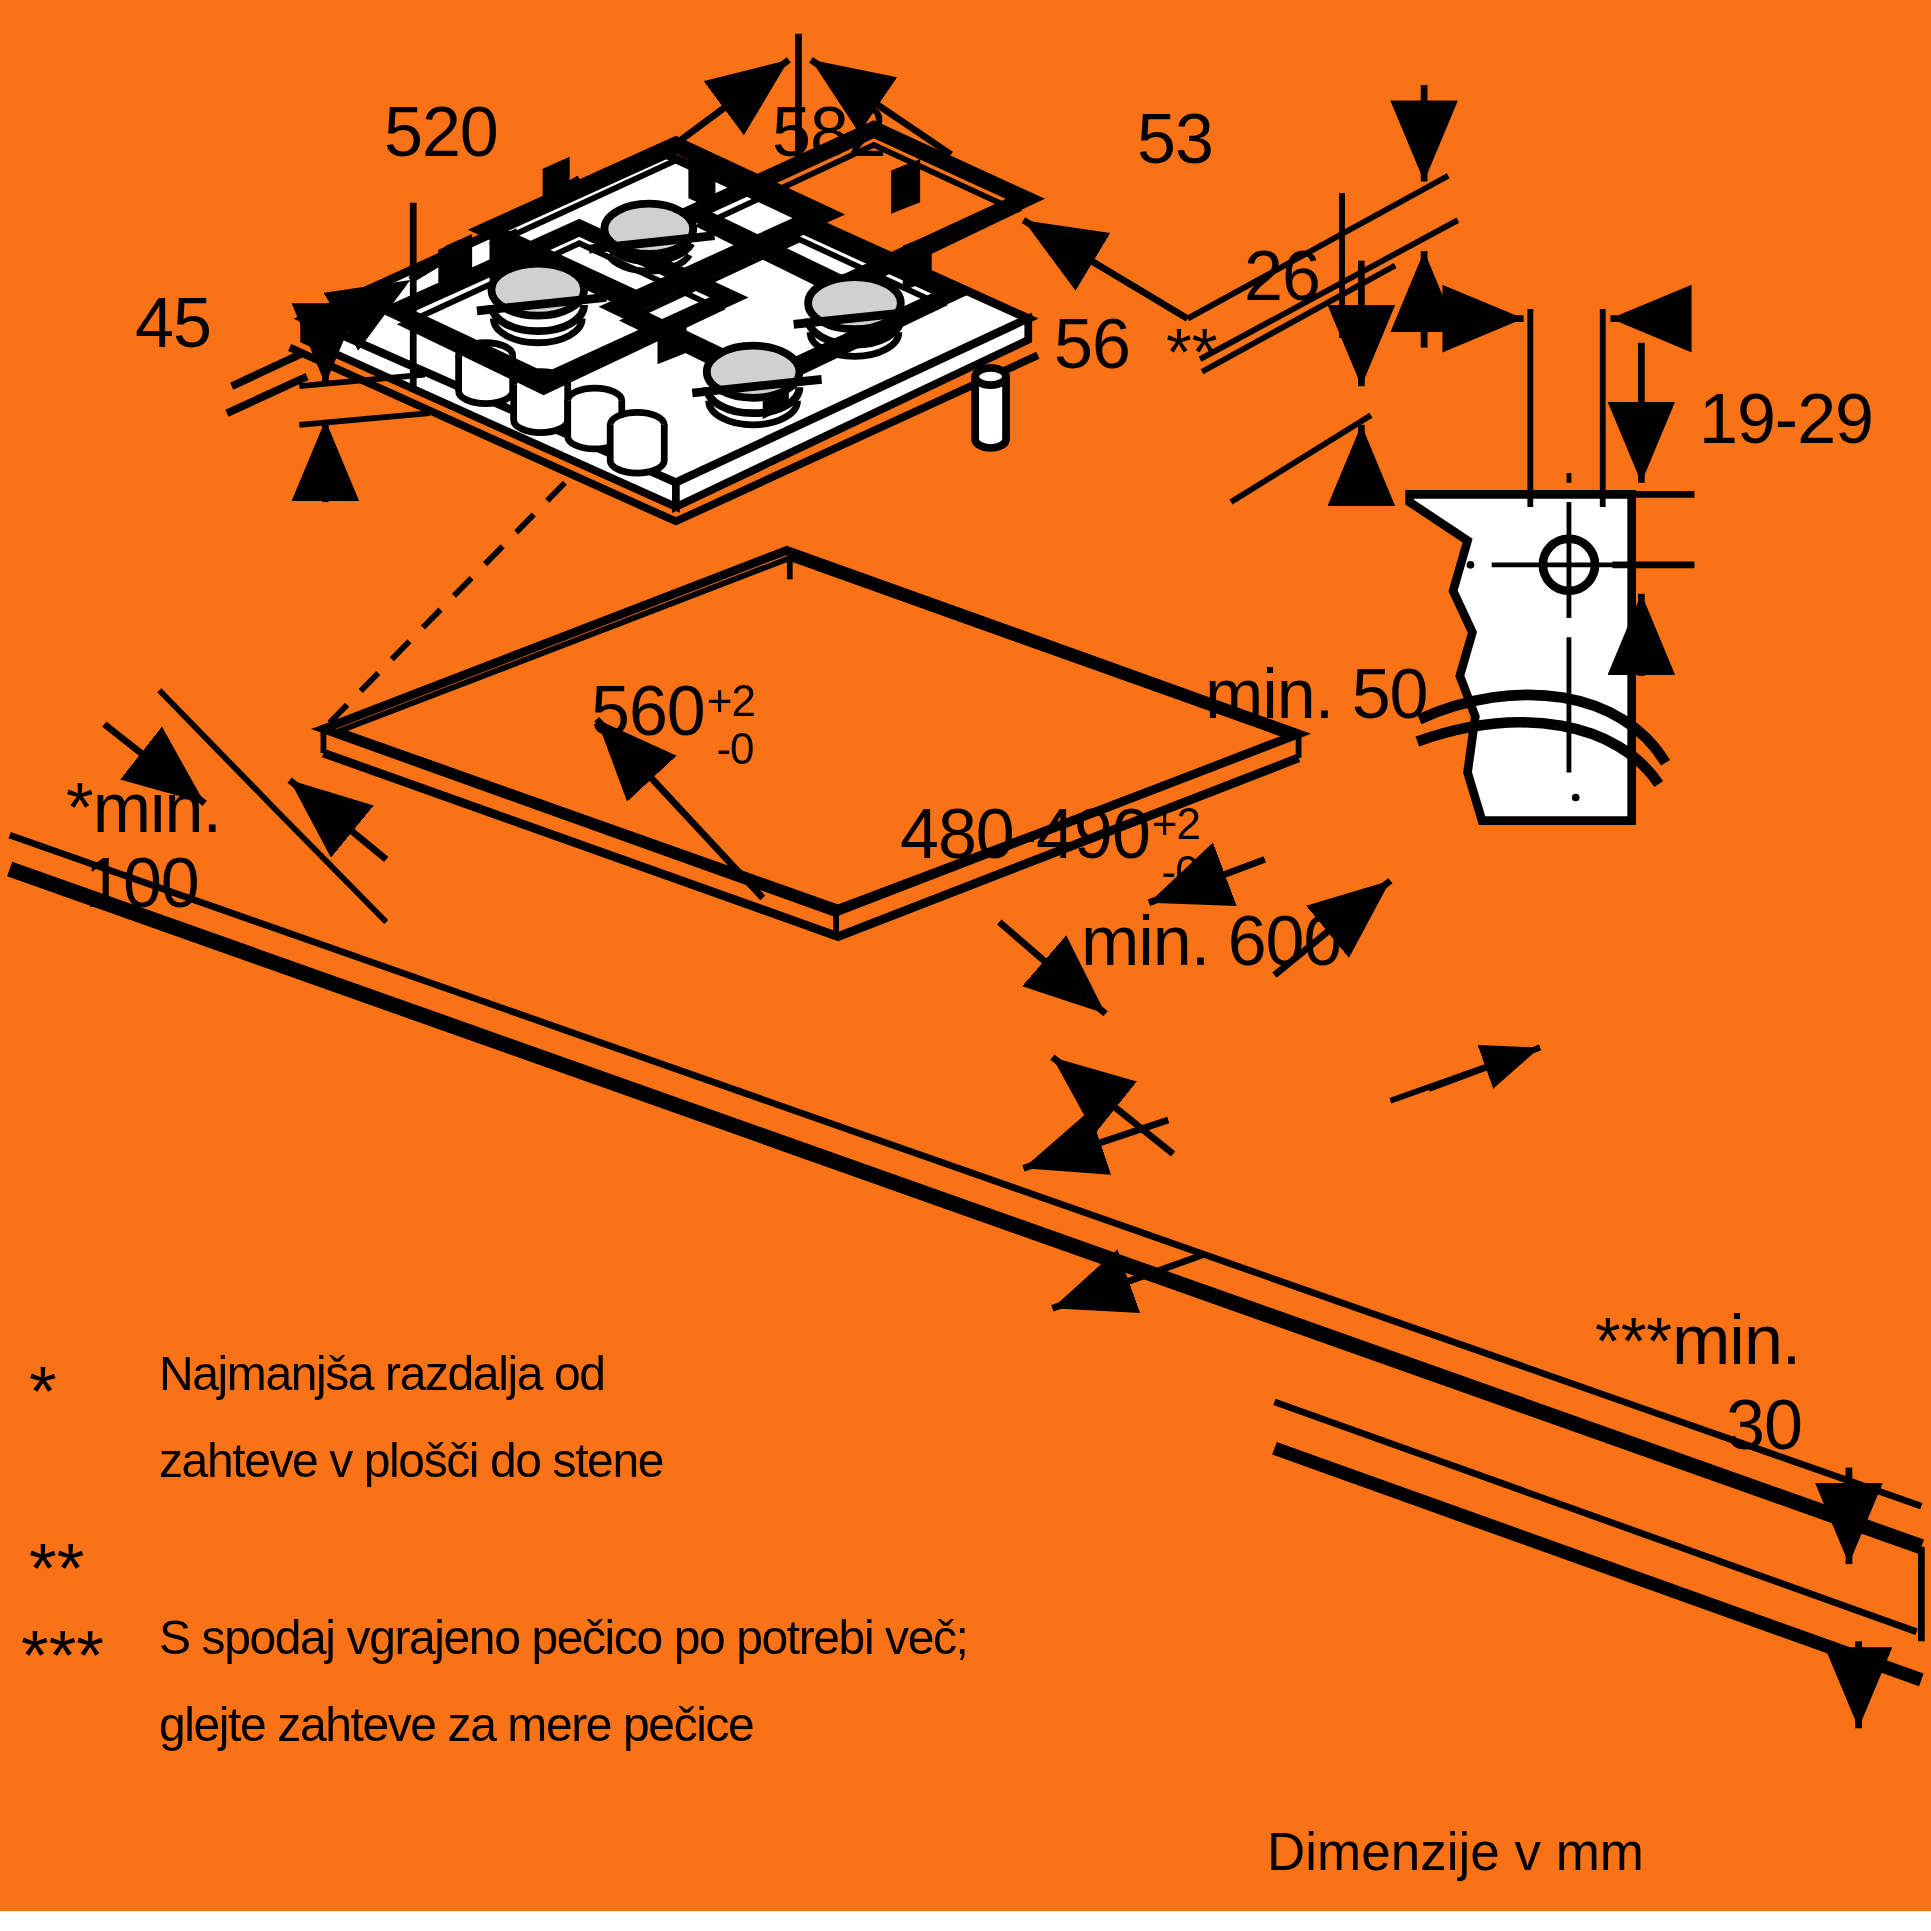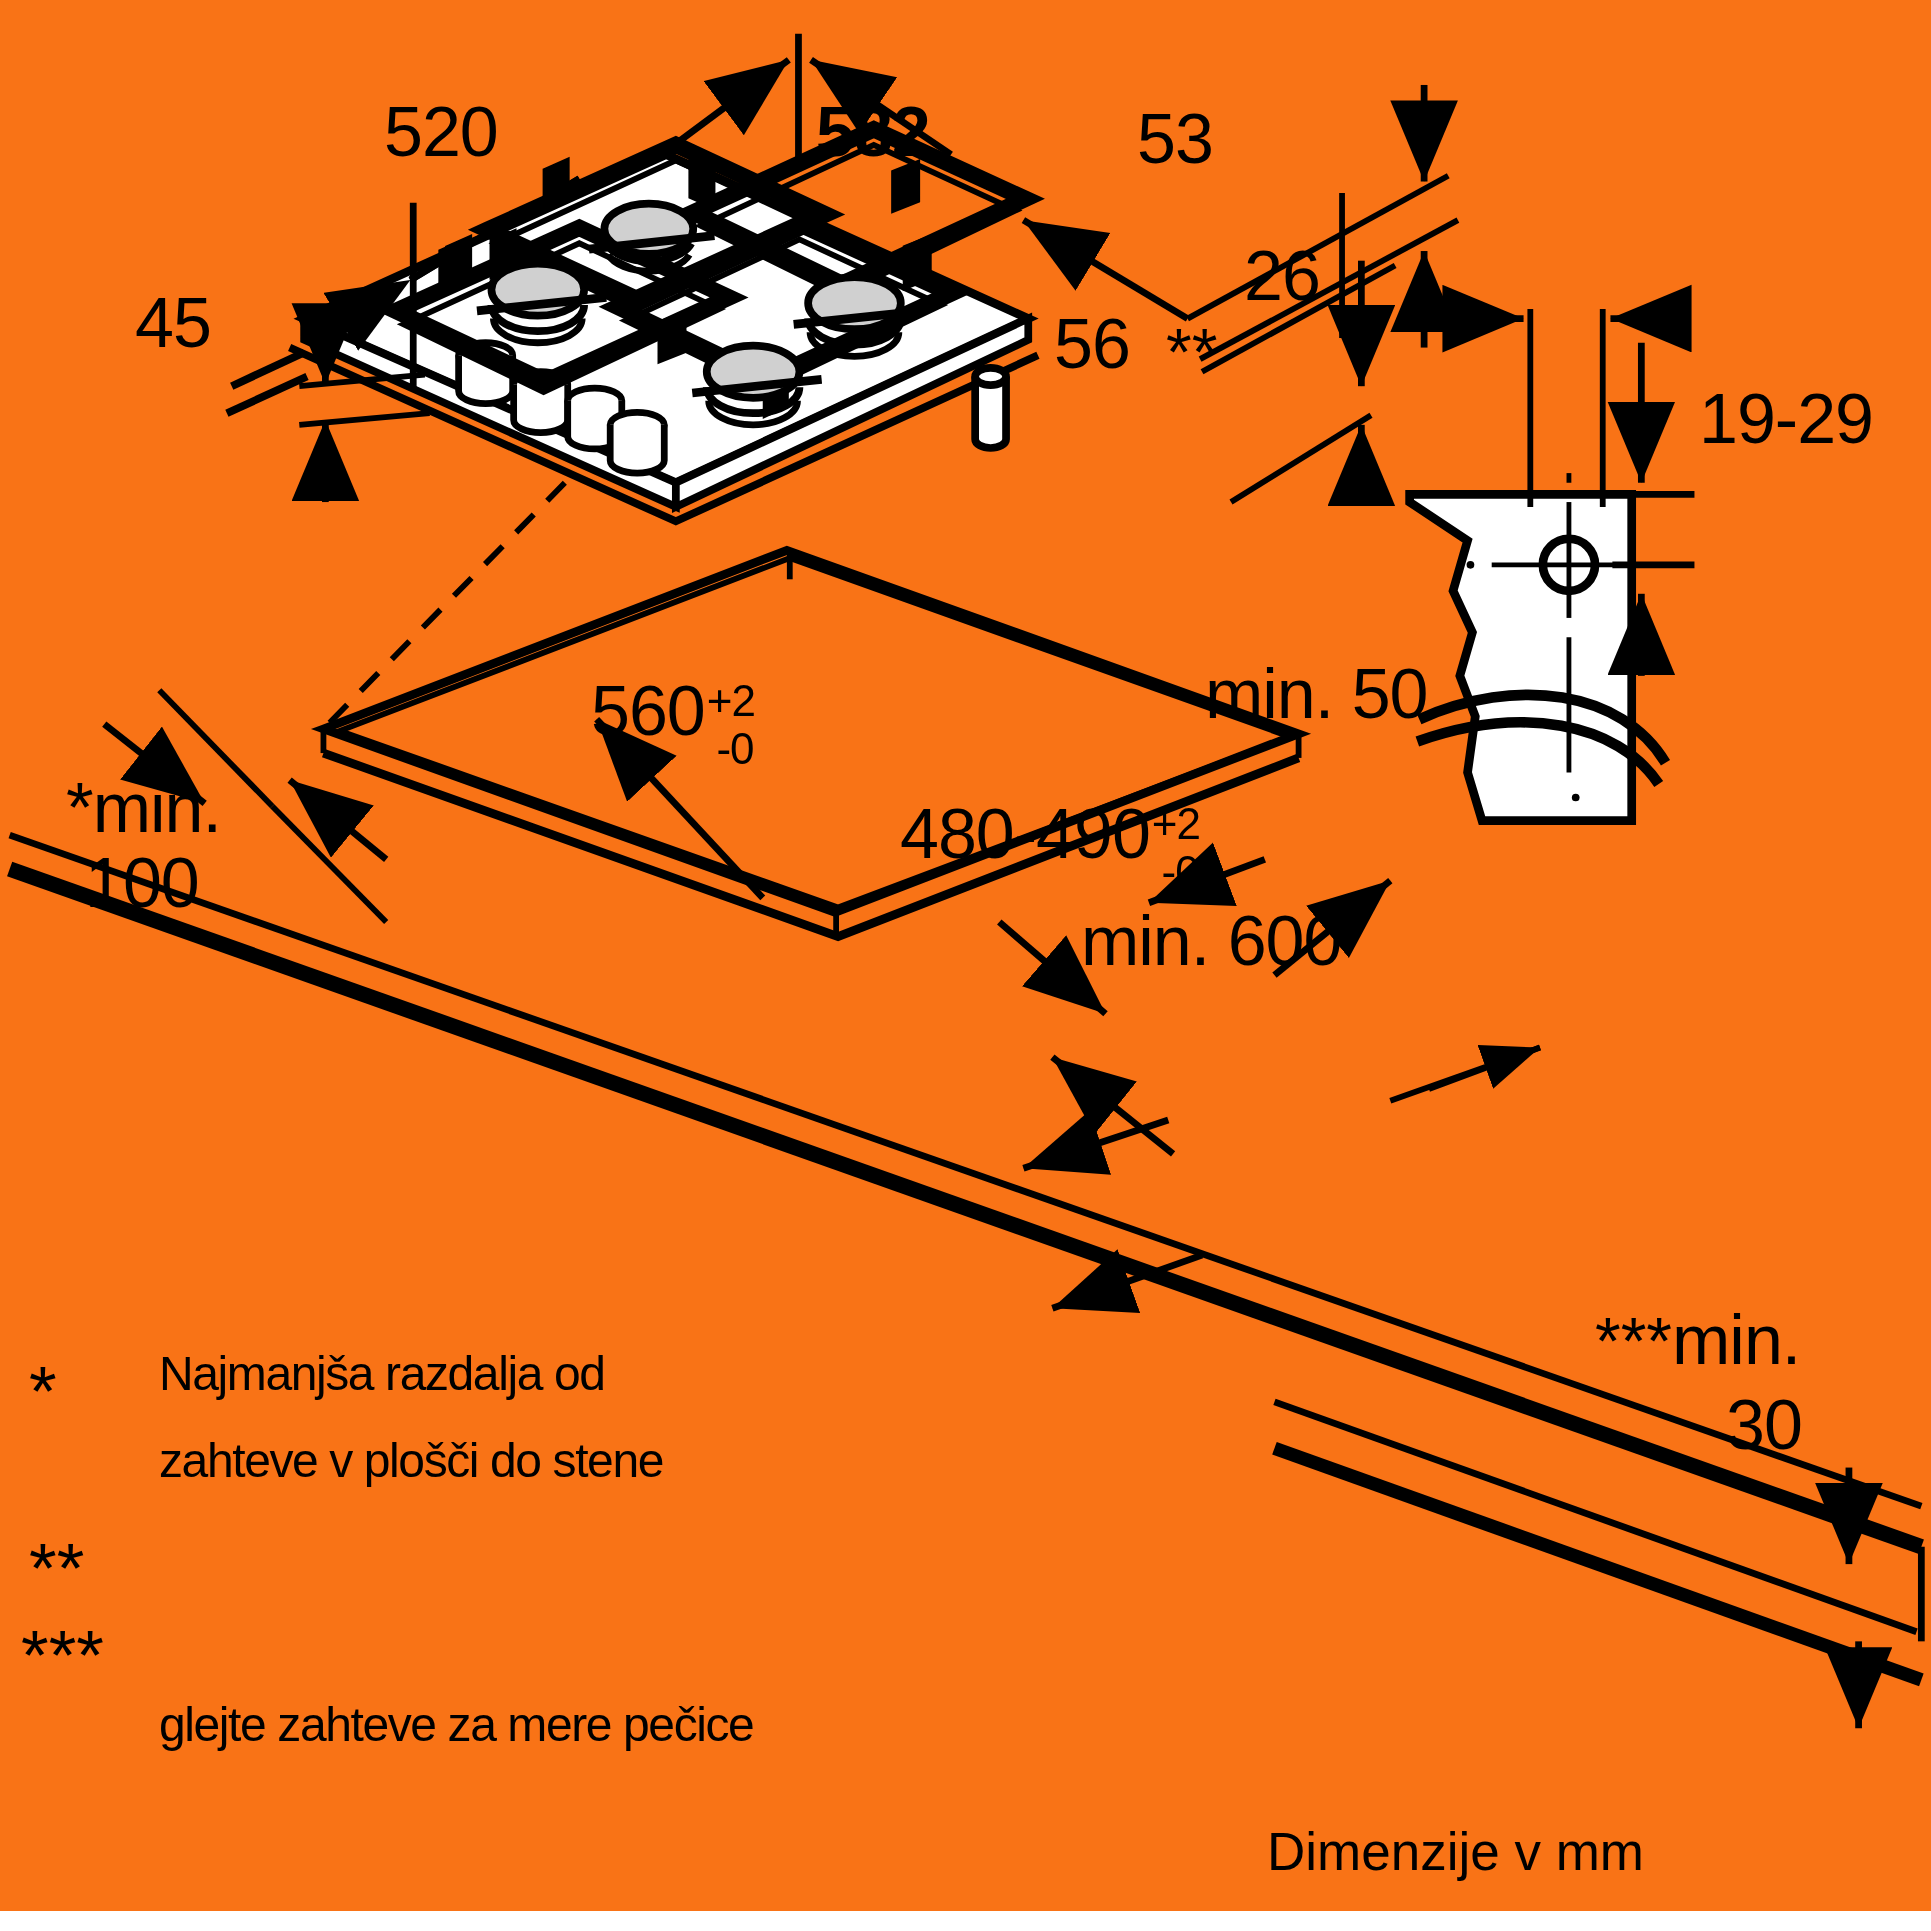--- a/index.html
+++ b/index.html
@@ -313,21 +313,21 @@
     </g>
 
     <g fill="none" stroke="#000" stroke-width="7">
       <path d="M 1915,1520 L 1915,1620" marker-end="url(#ah)"></path>
       <path d="M 1925,1700 L 1925,1790" marker-end="url(#ah)"></path>
     </g>
 
   </svg>
 
   <div class="lbl dim" style="left:384px; top:97px;">520</div>
-  <div class="lbl dim" style="left:816px; top:97px;font-weight:bold;">582</div>
+  <div class="lbl dim" style="left:772px; top:97px;">582</div>
   <div class="lbl dim" style="left:1137px; top:104px;">53</div>
   <div class="lbl dim" style="left:135px; top:288px;">45</div>
   <div class="lbl dim" style="left:1054px; top:309px;">56</div>
   <div class="lbl dim" style="left:1212px; top:241px;margin-left:32px;">26</div>
   <div class="lbl stars" style="left:1166px; top:319px;">**</div>
   <div class="lbl dim" style="left:1699px; top:384px;">19-29</div>
 
   <div class="lbl dim" style="left:1205px; top:659px;">min. 50</div>
 
   <div class="lbl dim" style="left:591px; top:676px;">
@@ -350,18 +350,19 @@
   </div>
   <div class="lbl dim" style="left:1726px; top:1390px;">30</div>
 
   <div class="lbl" style="left:29px; top:1356px; font-size:71px;">*</div>
   <div class="lbl note" style="left:159px; top:1350px;">Najmanjša razdalja od</div>
   <div class="lbl note" style="left:159px; top:1437px;">zahteve v plošči do stene</div>
 
   <div class="lbl" style="left:29px; top:1533px; font-size:71px;">**</div>
 
   <div class="lbl" style="left:21px; top:1620px; font-size:71px;">***</div>
+  <div class="lbl note" style="left:159px; top:1614px;">S spodaj vgrajeno pečico po potrebi več;</div>
   <div class="lbl note" style="left:159px; top:1701px;">glejte zahteve za mere pečice</div>
 
   <div class="lbl" style="left:1267px; top:1825px; font-size:53px;">Dimenzije v mm</div>
 
 </div>
 
 
 </body></html>

